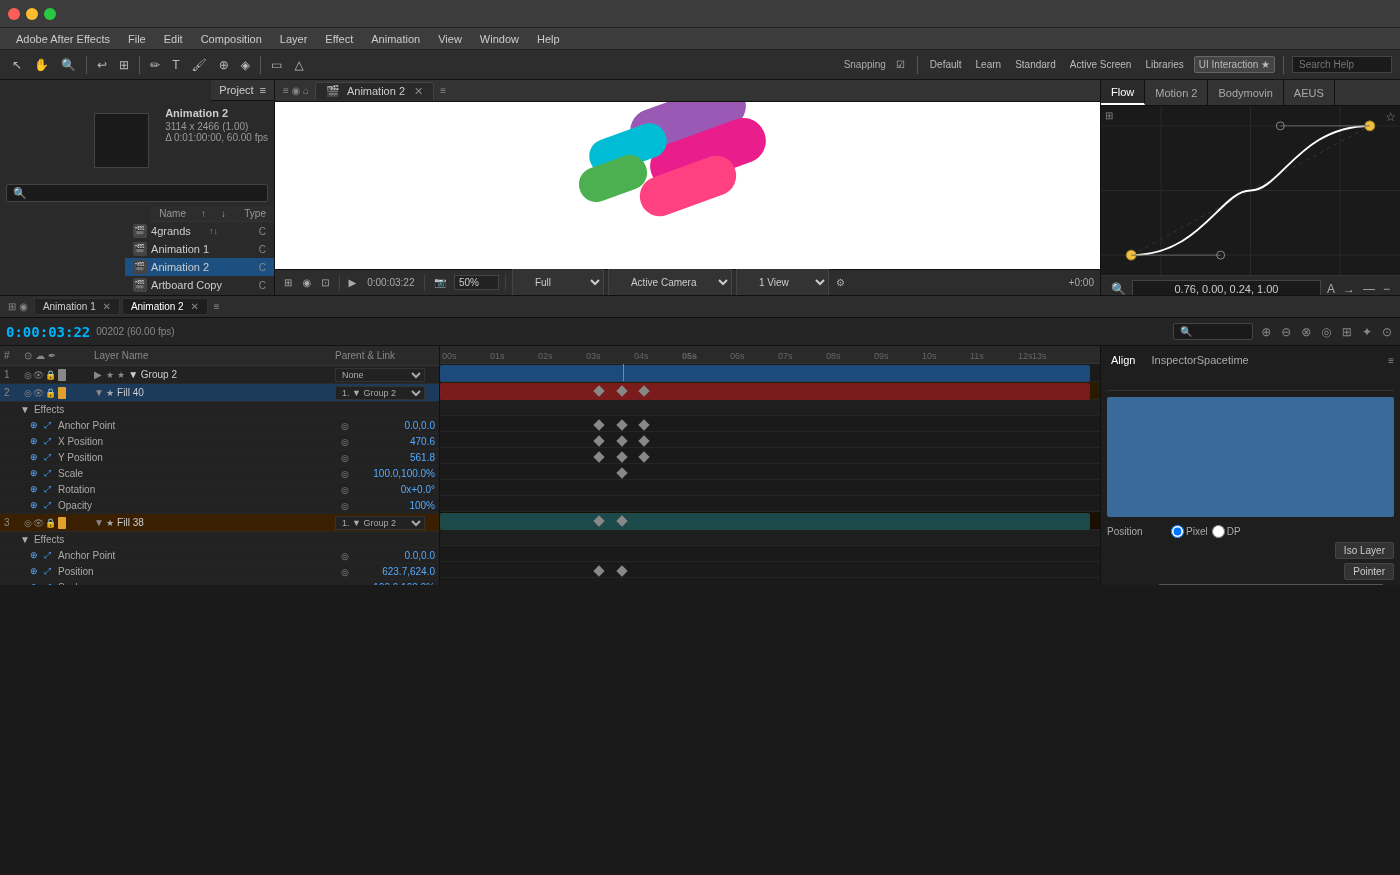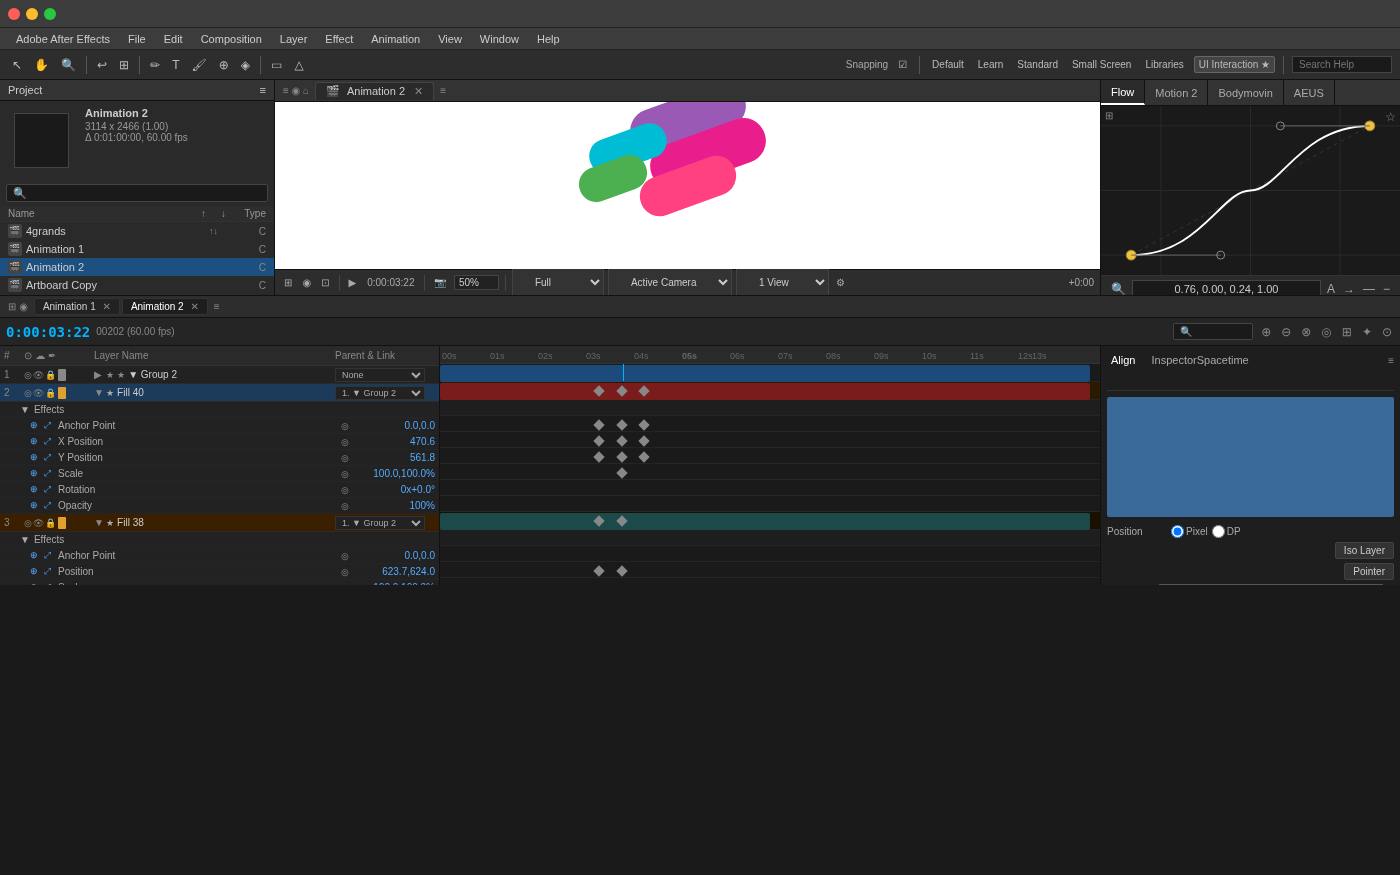--- a/index.html
+++ b/index.html
@@ -53,20 +53,21 @@
     }
 
     
     #left-panel {
       width: 275px;
       background: #2a2a2a;
       border-right: 1px solid #111;
       display: flex;
       flex-direction: column;
       flex-shrink: 0;
+      align-items: flex-end;
     }
     #project-header {
       background: #333;
       padding: 4px 8px;
       font-size: 11px;
       color: #ccc;
       border-bottom: 1px solid #111;
       display: flex;
       align-items: center;
       gap: 6px;
@@ -481,21 +482,21 @@
   <div class="toolbar-sep"></div>
   <button class="toolbar-btn">▭</button>
   <button class="toolbar-btn">△</button>
   <span style="margin-left:auto;display:flex;align-items:center;gap:6px;">
     <label style="color:#aaa;font-size:10px;">Snapping</label>
     <button class="toolbar-btn" style="font-size:10px;">☑</button>
     <div class="toolbar-sep"></div>
     <button class="toolbar-btn" style="font-size:10px;">Default</button>
     <button class="toolbar-btn" style="font-size:10px;">Learn</button>
     <button class="toolbar-btn" style="font-size:10px;">Standard</button>
-    <button class="toolbar-btn" style="font-size:10px;">Small Screen</button>
+    <button class="toolbar-btn" style="font-size:10px;">Active Screen</button>
     <button class="toolbar-btn" style="font-size:10px;">Libraries</button>
     <button class="toolbar-btn" style="font-size:10px;background:#444;border:1px solid #666;">UI Interaction ★</button>
     <div class="toolbar-sep"></div>
     <input type="text" style="background: rgb(26, 26, 26); border: 1px solid rgb(68, 68, 68); color: rgb(204, 204, 204); padding: 2px 6px; font-size: 10px; width: 100px;" placeholder="Search Help">
   </span>
 </div>
 
 <div id="main" style="position: relative; height: 505px; flex-direction: column;">
 
   <div style="display: flex; flex: 1 1 0%; overflow: hidden; height: 505px;">

